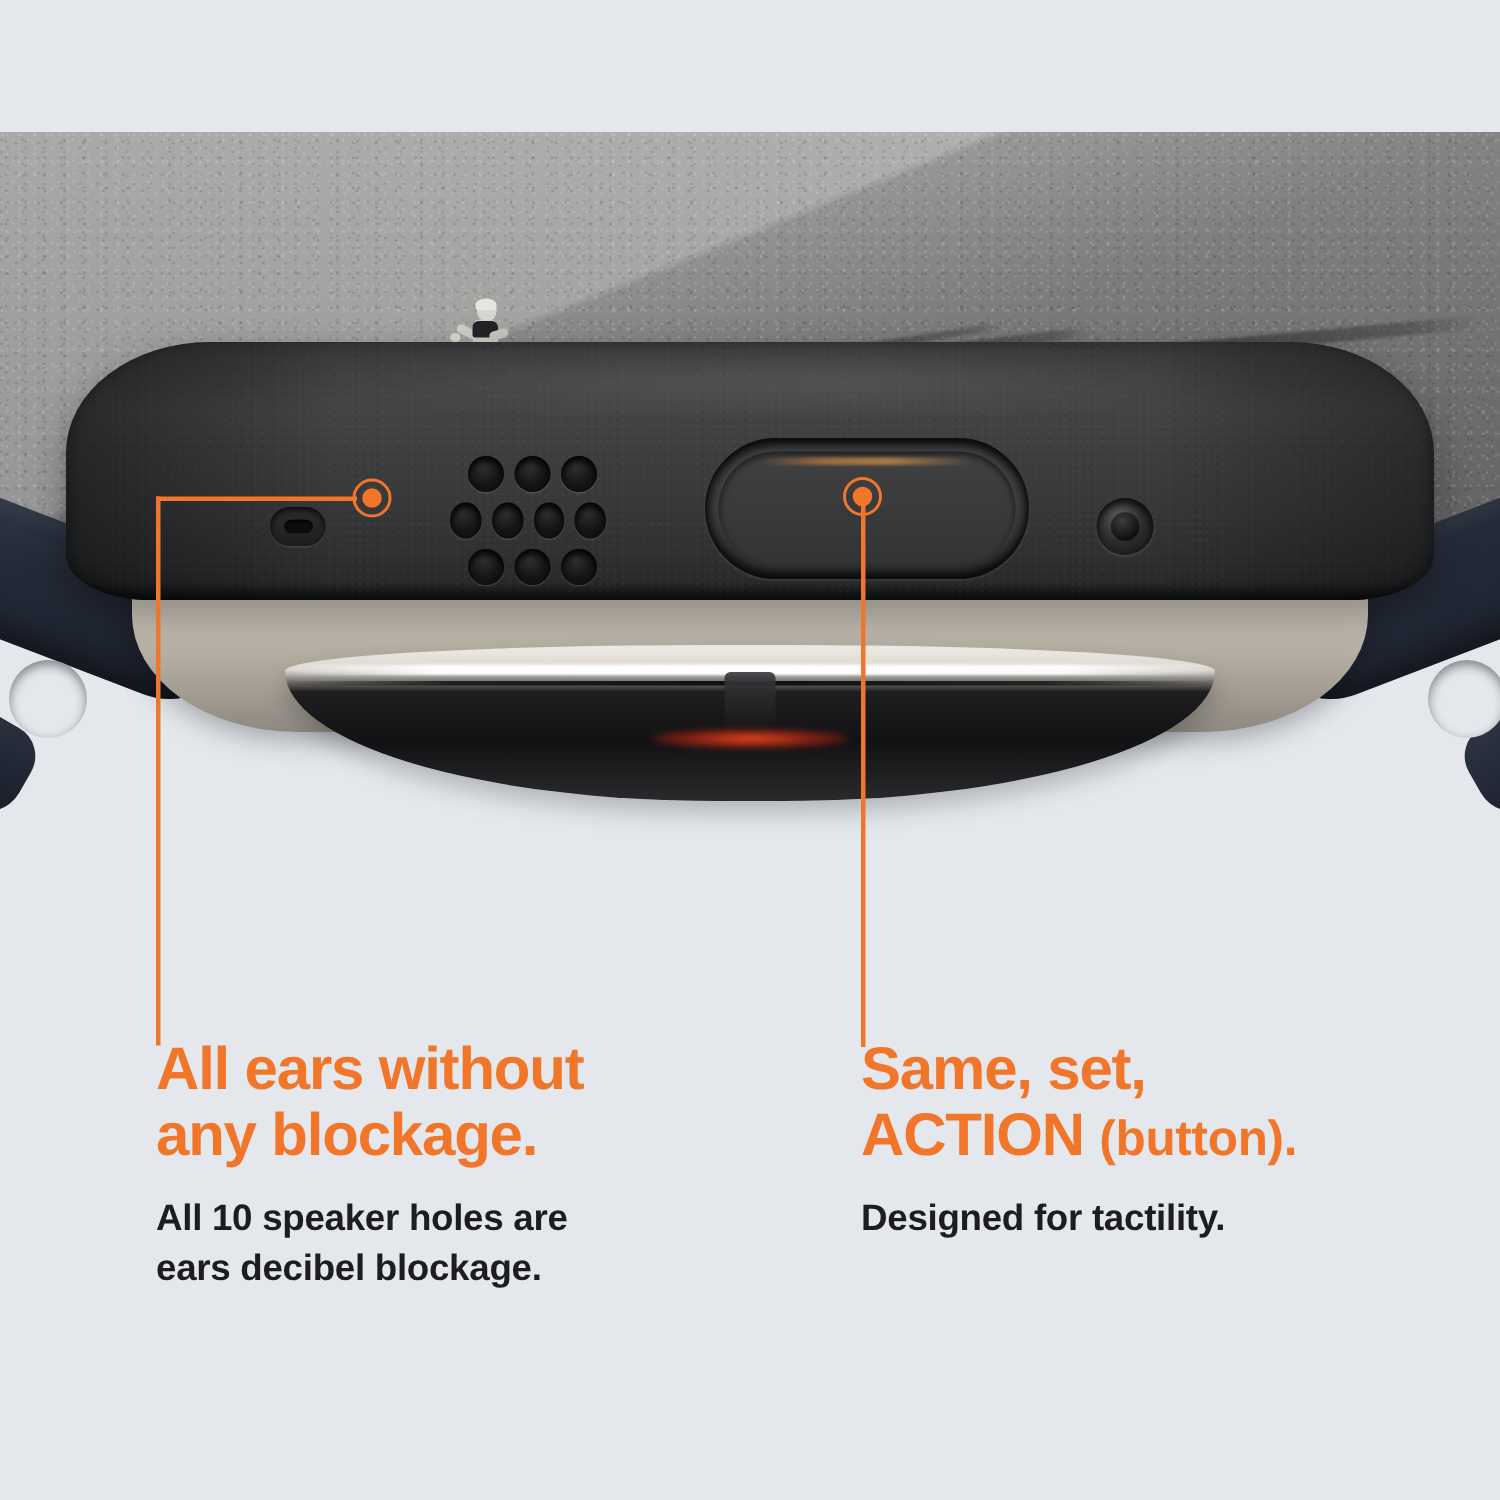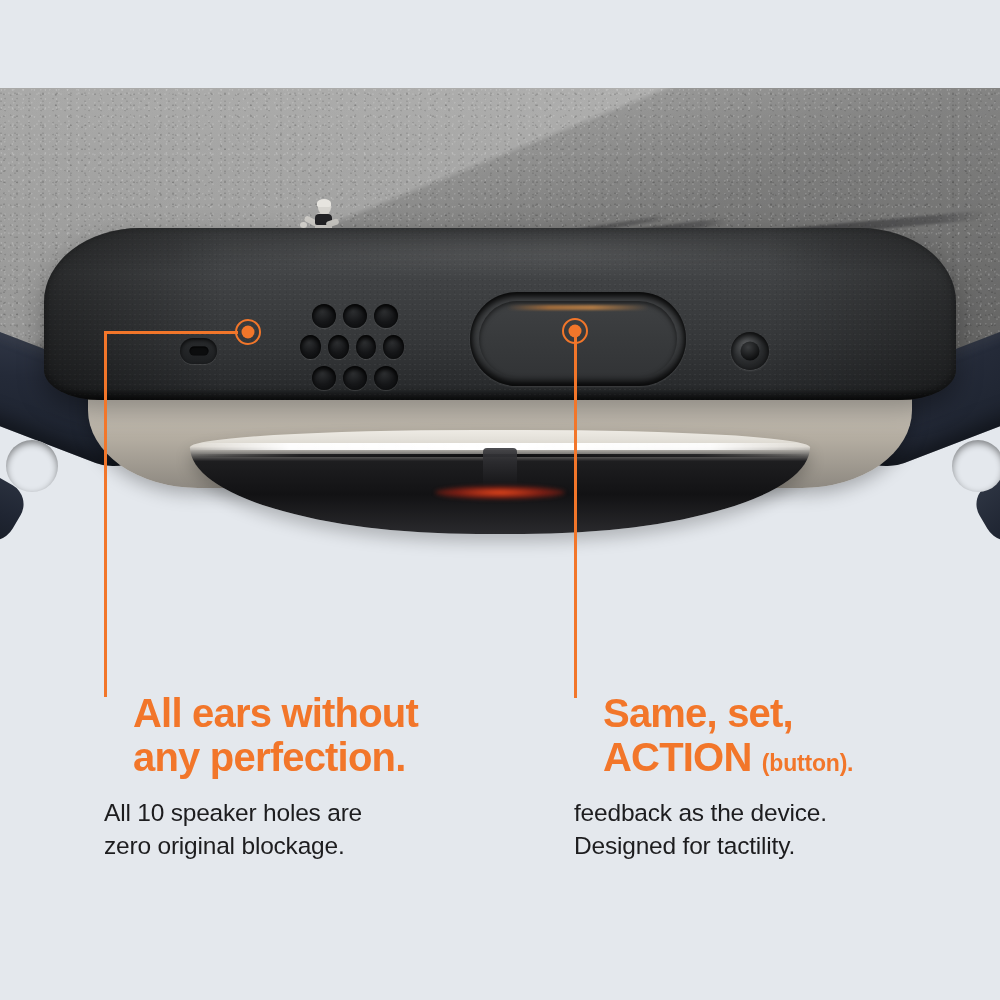--- a/index.html
+++ b/index.html
@@ -333,32 +333,31 @@
   .callout { padding-left: 0; }
   .callout.left  { width: 470px; margin-left: 104px; }
   .callout.right { width: 400px; margin-left: 0px; }
 
   .headline {
     color: #f2762a;
     font-size: 40px;
     font-weight: 700;
     line-height: 1.09;
     letter-spacing: -0.8px;
-    margin-left: 29px;
   }
   .headline .sub {
-    font-size: 23px;
+    font-size: 33px;
     font-weight: 700;
     letter-spacing: -0.2px;
   }
   .body {
     margin-top: 18px;
     color: #1d1d1f;
     font-size: 24.5px;
-    font-weight: 400;
+    font-weight: 700;
     line-height: 1.34;
     letter-spacing: -0.2px;
   }
   .nowrap { white-space: nowrap; }
 </style>
 </head>
 <body>
 
 <div id="stage">
 
@@ -461,32 +460,31 @@
   <div class="lead lead-v-action"></div>
 
   <div class="marker marker-speaker"></div>
   <div class="marker marker-action"></div>
 
   <div class="callouts">
 
     <div class="callout left">
       <div class="headline">
         <div class="nowrap">All ears without</div>
-        <div class="nowrap">any perfection.</div>
+        <div class="nowrap">any blockage.</div>
       </div>
       <div class="body">
         <div>All 10 speaker holes are</div>
-        <div>zero original blockage.</div>
+        <div>ears decibel blockage.</div>
       </div>
     </div>
 
     <div class="callout right">
       <div class="headline">
         <div class="nowrap">Same, set,</div>
         <div class="nowrap"><span>ACTION</span> <span class="sub">(button).</span></div>
       </div>
       <div class="body">
-        <div>feedback as the device.</div>
         <div>Designed for tactility.</div>
       </div>
     </div>
   </div>
 </div>
 
 </body></html>

